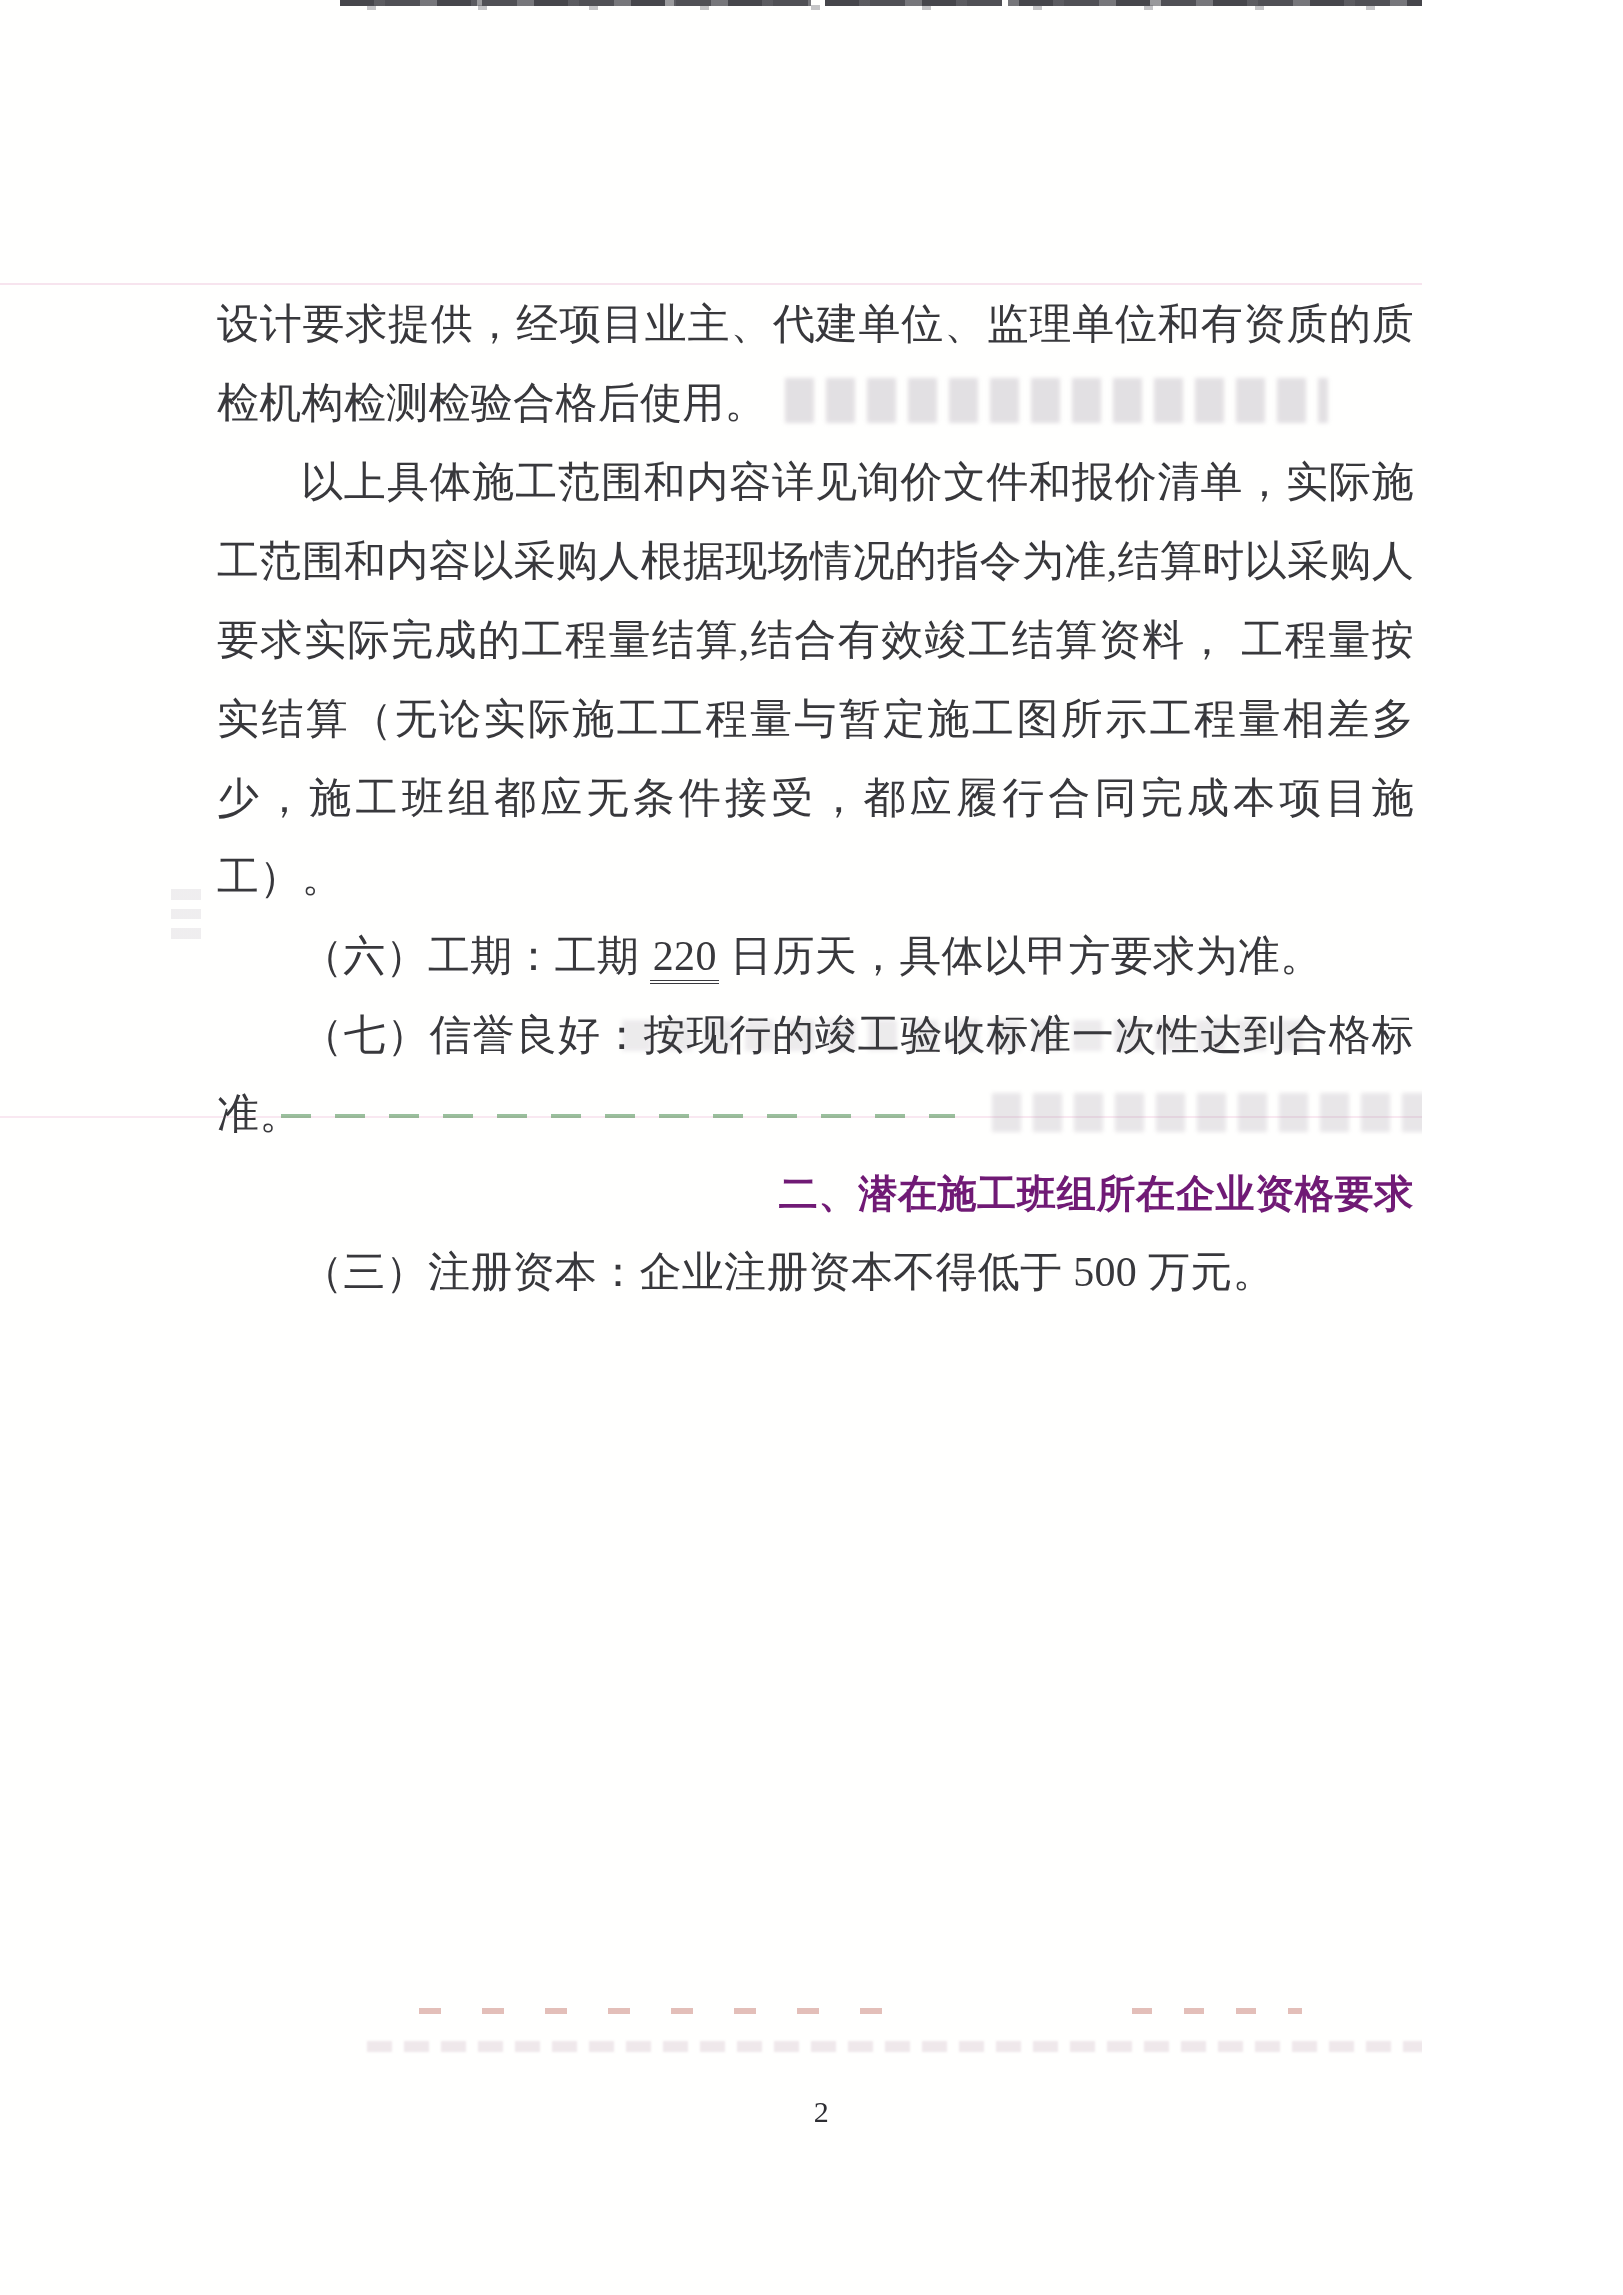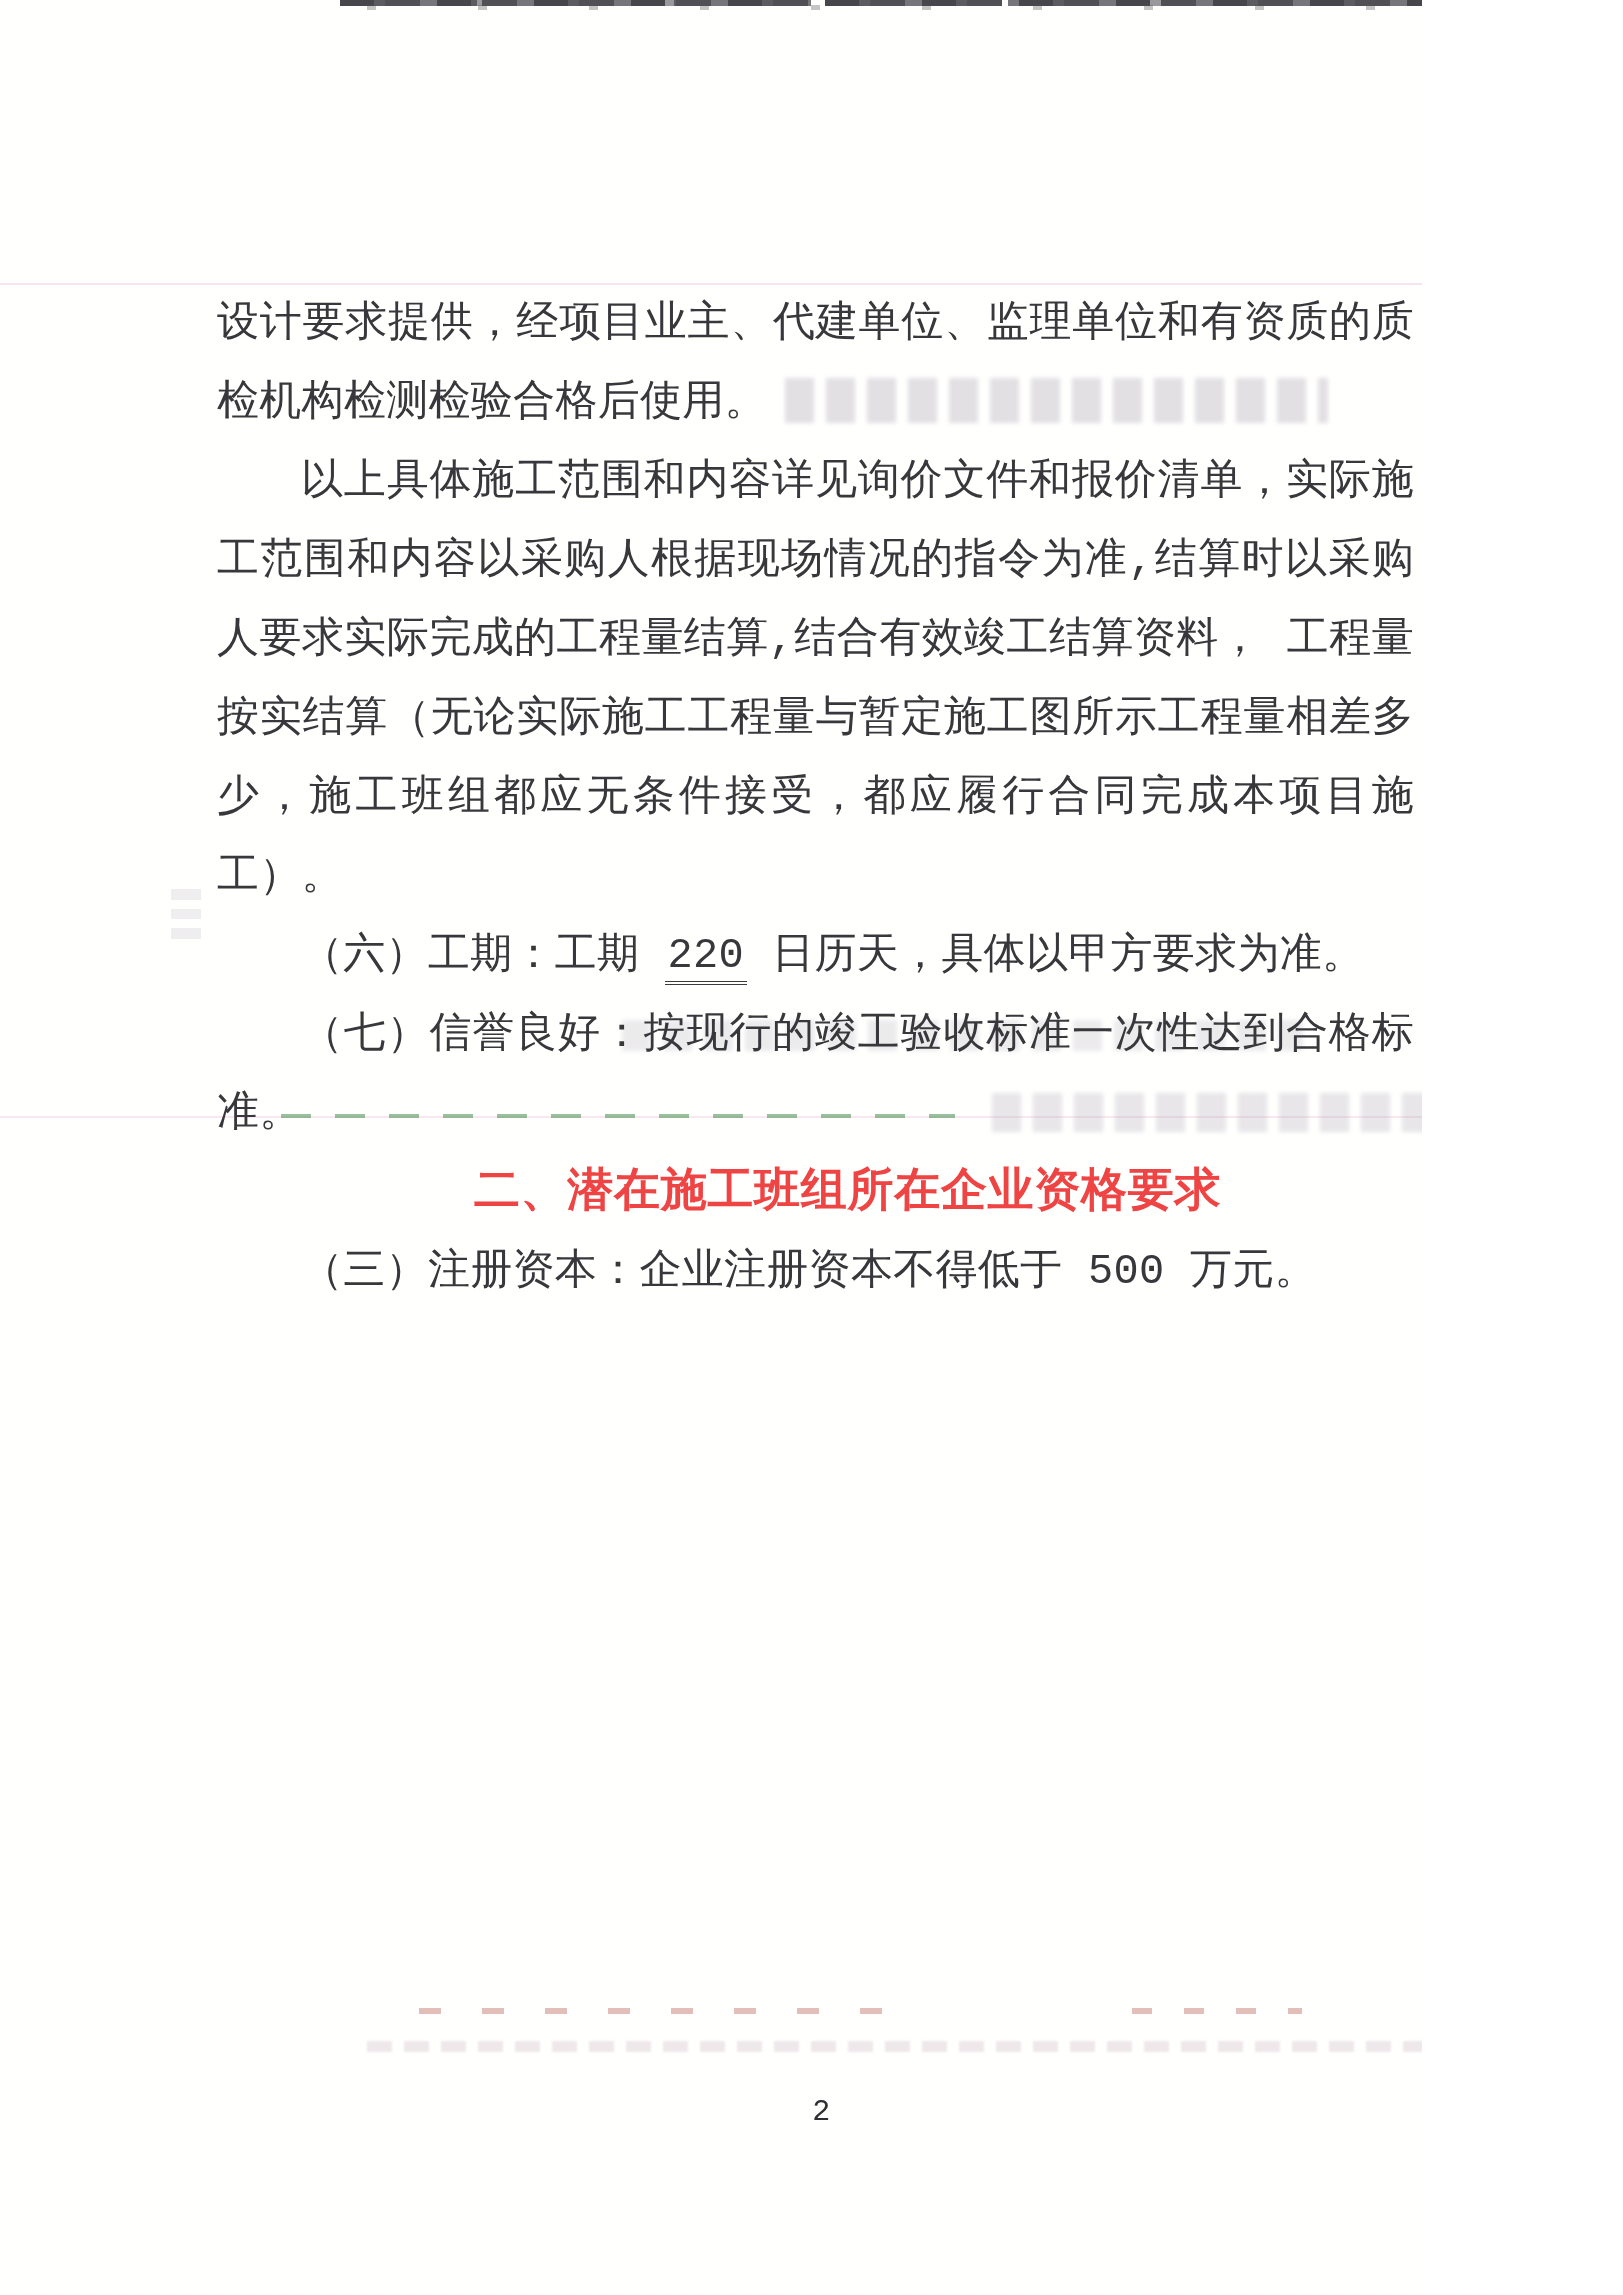--- a/index.html
+++ b/index.html
@@ -1,42 +1,42 @@
 <!DOCTYPE html>
 <html lang="zh" style="font-size:10.5px"><head>
 <meta charset="utf-8">
 <style>
   html,body{margin:0;padding:0;background:#ffffff;}
   .page{
     position:relative;
     width:1422px;height:2295px;
     background:#fffffe;
     overflow:hidden;
-    font-family:Liberation Mono, monospace;
+    font-family:Liberation Serif, serif;
     color:#38383c;
   }
   
   .content{
     position:absolute;
     left:217px;top:285px;width:1197px;
     font-size:42px;
     line-height:79px;
     text-align:justify;
     text-justify:inter-ideograph;
     letter-spacing:0.3px;
   }
   .content p{margin:0;padding:0;}
   .para-indent{text-indent:84px;}
   .section-heading{
     margin:0;padding:0;
-    font-size:46px;line-height:79px;
+    font-size:39px;line-height:79px;
     font-weight:bold;
-    color:#ef4444;
+    color:#701a75;
     text-indent:64px;
-    text-align:center;
+    text-align:right;
     letter-spacing:0.7px;
   }
   .days-underlined{
     border-bottom:4.6px double #3a3a3e;
     padding:0 2.6px 1.3px 2.6px;
   }
   
   .page-footer{
     position:absolute;left:0;top:2095px;width:1623px;
     text-align:center;

